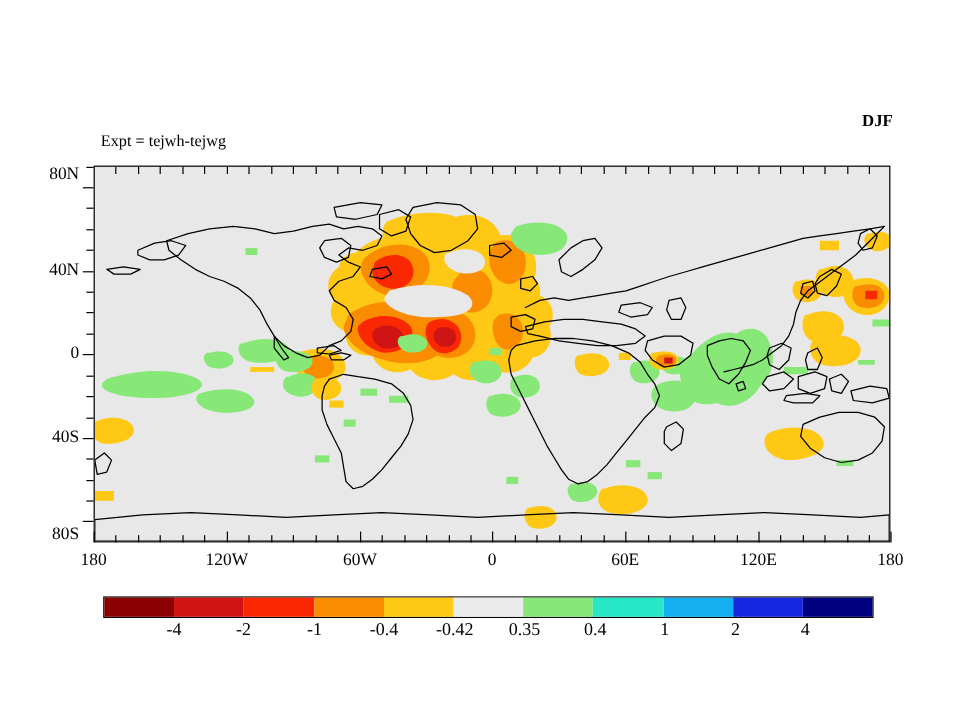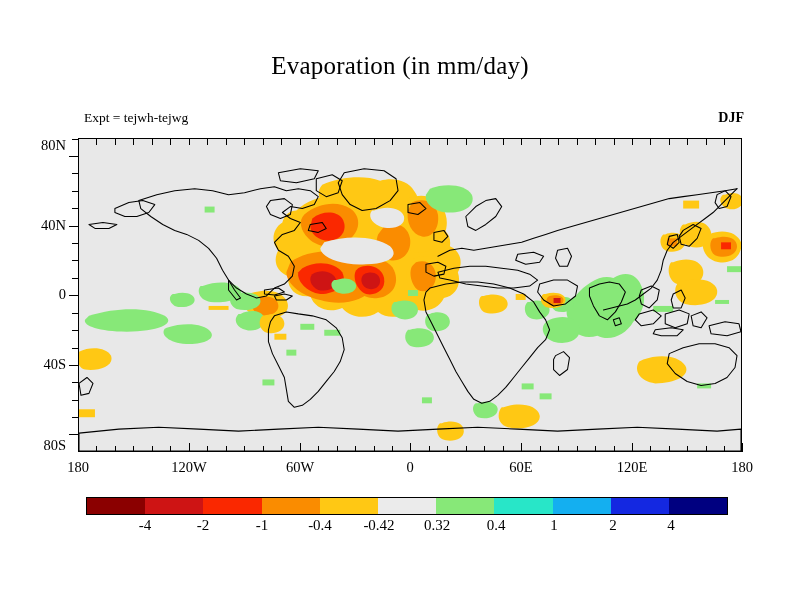--- a/index.html
+++ b/index.html
@@ -20,21 +20,21 @@
     font-size:12.5px;font-weight:bold;
   }
   .subtitle2{
     position:absolute;left:0;top:101px;width:800px;text-align:center;
     font-size:14px;
   }
   .expt{
     position:absolute;left:84px;top:110px;font-size:13.5px;
   }
   .season{
-    position:absolute;right:56px;top:110px;font-size:14px;font-weight:bold;
+    position:absolute;right:56px;top:94px;font-size:14px;font-weight:bold;
   }
 
   
   #plot{
     position:absolute;left:78px;top:138px;width:664px;height:314px;
     background:#e8e8e8;border:1px solid #000;box-sizing:border-box;
     overflow:hidden;
   }
   #plot svg{display:block;width:100%;height:100%;}
 
@@ -55,21 +55,20 @@
     border:1px solid #000;box-sizing:border-box;display:flex;
   }
   #cbar .seg{flex:1 1 0;height:100%;}
   .cblabel{position:absolute;text-align:center;width:60px;font-size:15px;top:517px;}
 </style>
 </head>
 <body>
 
 <div id="root">
 
-  <div class="title">Evaporation (in mm/day)</div>
   <div class="expt">Expt = tejwh-tejwg</div>
   <div class="season">DJF</div>
 
   <div id="plot">
     <svg viewBox="0 0 664 314" preserveAspectRatio="none">
       <defs>
         <clipPath id="frame">
             <rect x="0" y="0" width="664" height="314"></rect>
           </clipPath>
       </defs>
@@ -375,20 +374,20 @@
     <div class="seg" style="background:#1428E1"></div>
     <div class="seg" style="background:#000080"></div>
   </div>
 
   <div>
     <div class="cblabel" style="left:115px">-4</div>
     <div class="cblabel" style="left:173px">-2</div>
     <div class="cblabel" style="left:232px">-1</div>
     <div class="cblabel" style="left:290px">-0.4</div>
     <div class="cblabel" style="left:349px">-0.42</div>
-    <div class="cblabel" style="left:407px">0.32</div>
+    <div class="cblabel" style="left:407px">0.35</div>
     <div class="cblabel" style="left:466px">0.4</div>
     <div class="cblabel" style="left:524px">1</div>
     <div class="cblabel" style="left:583px">2</div>
     <div class="cblabel" style="left:641px">4</div>
   </div>
 
 </div>
 
 </body></html>

